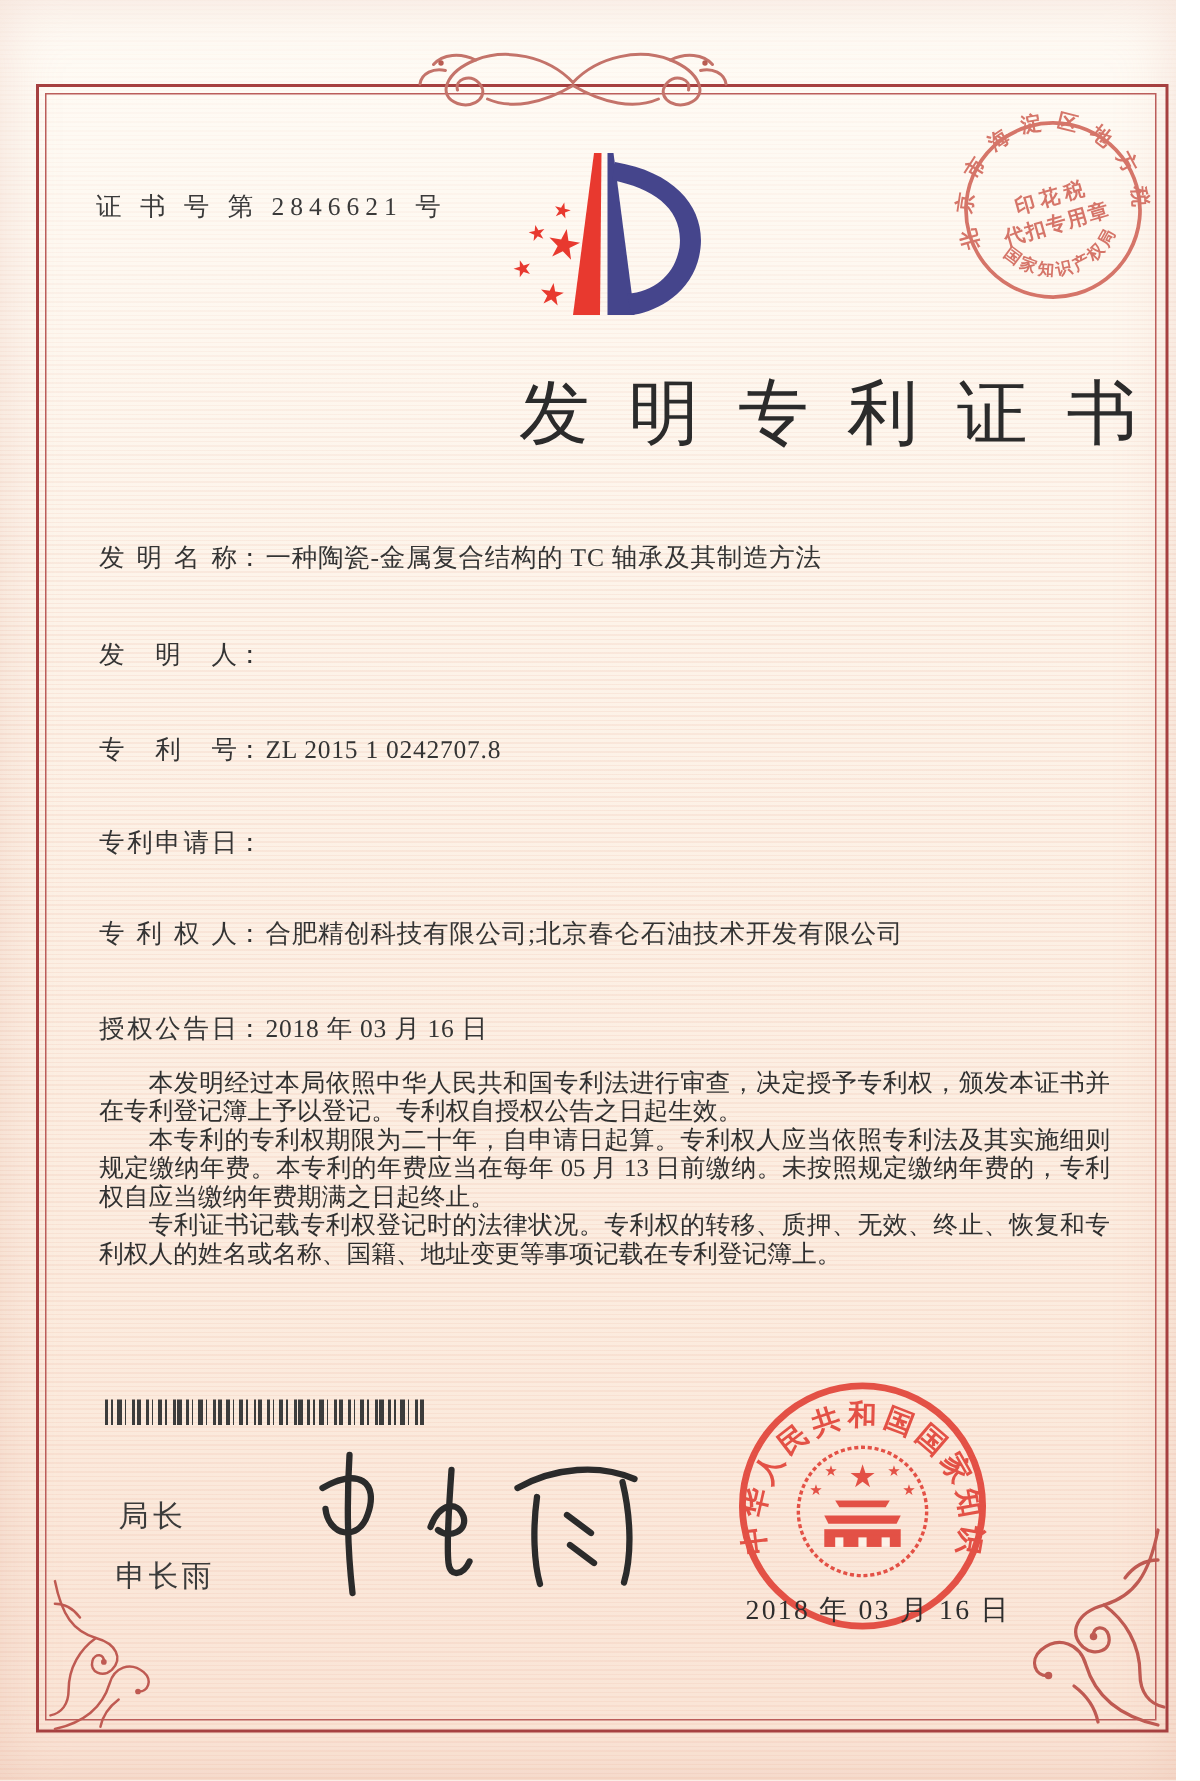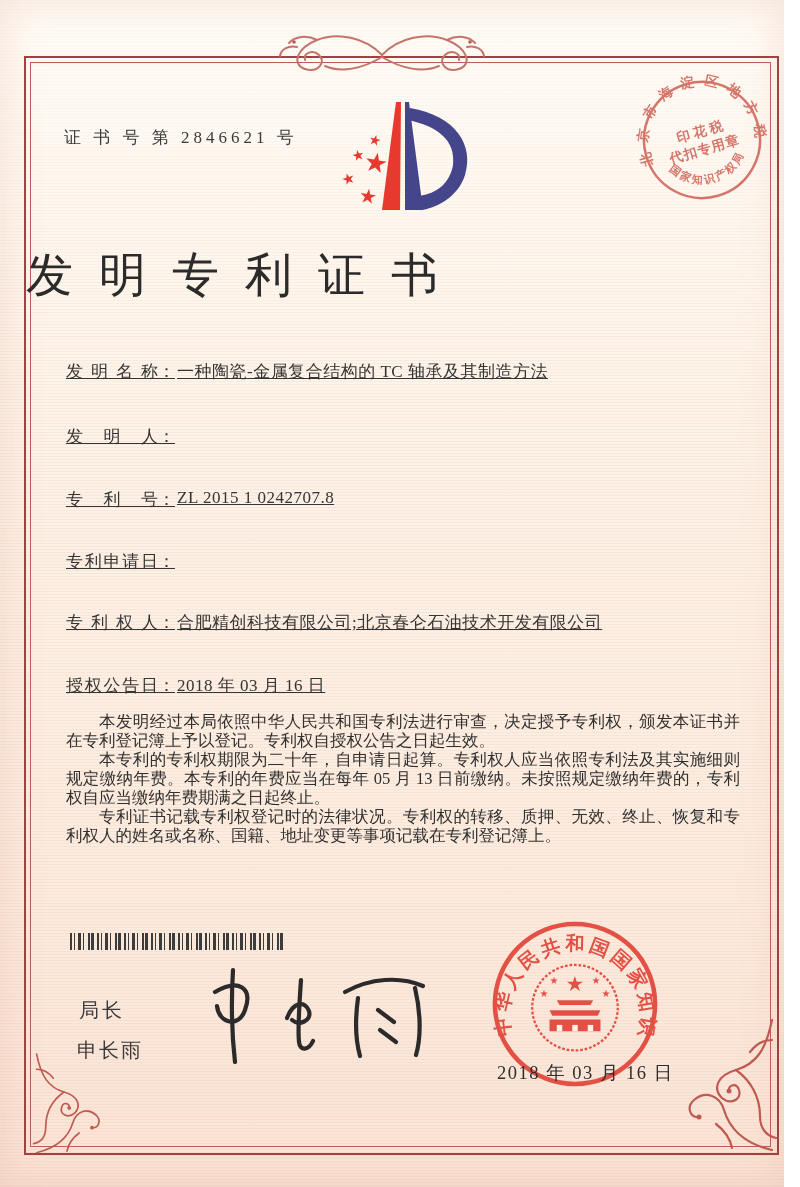--- a/index.html
+++ b/index.html
@@ -8,22 +8,22 @@
     font-family:"Liberation Serif","DejaVu Serif",serif;color:#2f2f2f;
     background-color:#fdf4ea;
     background-image:
       linear-gradient(180deg, rgba(255,253,248,0.85) 0%, rgba(253,242,231,0.35) 35%, rgba(250,225,208,0.45) 75%, rgba(247,214,196,0.55) 100%),
       repeating-linear-gradient(180deg, rgba(228,160,138,0.22) 0px, rgba(228,160,138,0.22) 1px, rgba(255,255,255,0) 1px, rgba(255,255,255,0) 3px);
     box-shadow:inset 0 0 40px rgba(214,150,130,0.25);
   }
   .frame-outer{position:absolute;left:24px;top:56px;width:751px;height:1095px;border:2.5px solid #a64040;}
   .frame-inner{position:absolute;left:30px;top:62px;width:739px;height:1083px;border:1px solid #bb5d5a;}
   .cert-no{position:absolute;left:64px;top:126px;font-size:17px;letter-spacing:4px;color:#3a3a3a;}
-  .title{position:absolute;left:0;top:244px;width:100%;text-align:left;font-size:47px;letter-spacing:26px;text-indent:26px;color:#2b2b2b;}
-  .field-row{position:absolute;left:66px;width:692px;font-size:17px;display:flex;align-items:flex-start;color:#343434;text-decoration:underline;}
+  .title{position:absolute;left:0;top:244px;width:100%;text-align:right;font-size:47px;letter-spacing:26px;text-indent:26px;color:#2b2b2b;}
+  .field-row{position:absolute;left:66px;width:692px;font-size:17px;display:flex;align-items:center;color:#343434;}
   .flabel{display:inline-block;width:92px;text-align:justify;text-align-last:justify;flex:0 0 92px;}
   .fcolon{flex:0 0 auto;padding-right:2px;}
   .fvalue{flex:1 1 auto;letter-spacing:0.5px;}
   .paras{position:absolute;left:66px;top:712px;width:674px;font-size:16.5px;line-height:19px;text-align:justify;color:#303030;}
   .paras p{margin:0;text-indent:2em;}
   .barcode{position:absolute;left:70px;top:933px;width:214px;height:17px;
     background-image:repeating-linear-gradient(90deg,
       #3c3c3c 0 2px, transparent 2px 4px,
       #3c3c3c 4px 5px, transparent 5px 8px,
       #3c3c3c 8px 11px, transparent 11px 13px,

